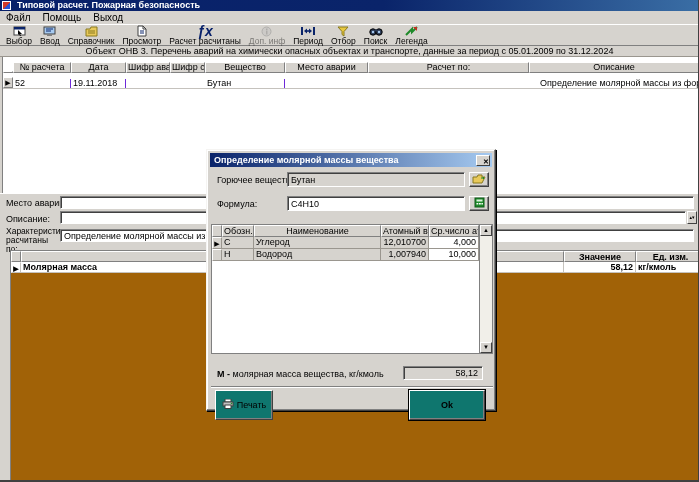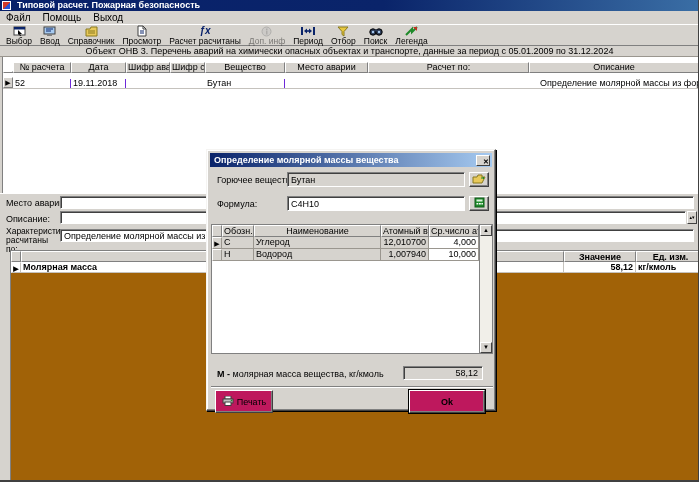--- a/index.html
+++ b/index.html
@@ -16,21 +16,21 @@
     background:linear-gradient(135deg,#d23a2a 50%,#2a52d2 50%);border:1px solid #fff;}
   #menubar{position:absolute;left:0;top:11px;width:699px;height:13px;font-size:10px;line-height:13px;display:flex;}
   #menubar .menu-item{padding:0 6px;}
   #toolbar{position:absolute;left:0;top:24px;width:699px;height:22px;display:flex;align-items:flex-start;
     border-top:1px solid #fff;border-bottom:1px solid #808080;background:#d6d3ce;padding-left:2px;}
   .tb-btn{display:flex;flex-direction:column;align-items:center;justify-content:flex-start;
     padding:0 4px;height:22px;}
   .tb-btn .tb-ico{height:12px;display:flex;align-items:center;justify-content:center;}
   .tb-btn .tb-lbl{font-size:8.5px;line-height:9px;white-space:nowrap;}
   .tb-btn.disabled{opacity:.45;}
-  .fxglyph{font-style:italic;font-weight:bold;color:#08216a;font-size:10px;line-height:10px;}
+  .fxglyph{font-style:italic;font-weight:bold;color:#08216a;font-size:14px;line-height:10px;}
 
   
   #headerbar{position:absolute;left:0;top:46px;width:699px;height:11px;font-size:9px;line-height:11px;
     text-align:center;border-bottom:1px solid #9a968f;}
 
   
   .g-row{display:flex;}
   .g-cell{border-right:1px solid #9a968f;padding:0 2px;white-space:nowrap;overflow:hidden;}
   .g-head .g-cell{background:#d6d3ce;border-top:1px solid #fff;border-left:1px solid #fff;
     border-right:1px solid #808080;border-bottom:1px solid #808080;text-align:center;padding:0 1px;}
@@ -98,21 +98,21 @@
   #dlg-scroll{width:13px;background:#f1efe9;border-left:1px solid #808080;position:relative;}
   .scroll-arrow{position:absolute;left:0;width:12px;height:11px;background:#d6d3ce;
     border:1px solid;border-color:#fff #404040 #404040 #fff;font-size:6px;line-height:9px;
     text-align:center;padding:0;}
   #dlg-mass-row{position:absolute;left:10px;top:218px;width:270px;height:14px;font-size:9px;line-height:13px;}
   #dlg-mass-value{position:absolute;left:196px;top:216px;width:80px;height:14px;background:#d6d3ce;
     border:1px solid;border-color:#808080 #fff #fff #808080;box-shadow:inset 1px 1px 0 #404040;
     font-size:9px;line-height:12px;text-align:right;padding:0 4px;}
   #dlg-sep{position:absolute;left:4px;top:236px;width:282px;height:2px;
     border-top:1px solid #808080;border-bottom:1px solid #fff;}
-  .dlg-btn{position:absolute;top:240px;height:23px;background:#be185d;border:1px solid;
+  .dlg-btn{position:absolute;top:240px;height:30px;background:#0f766e;border:1px solid;
     border-color:#fff #404040 #404040 #fff;box-shadow:inset -1px -1px 0 #808080;
     font-size:9px;display:flex;align-items:center;justify-content:center;gap:3px;padding:0;}
   #btn-print{left:8px;width:58px;}
   #btn-ok{left:202px;width:76px;font-weight:bold;outline:1px solid #000;}
 </style>
 </head>
 <body>
 
 <div id="app">
 

